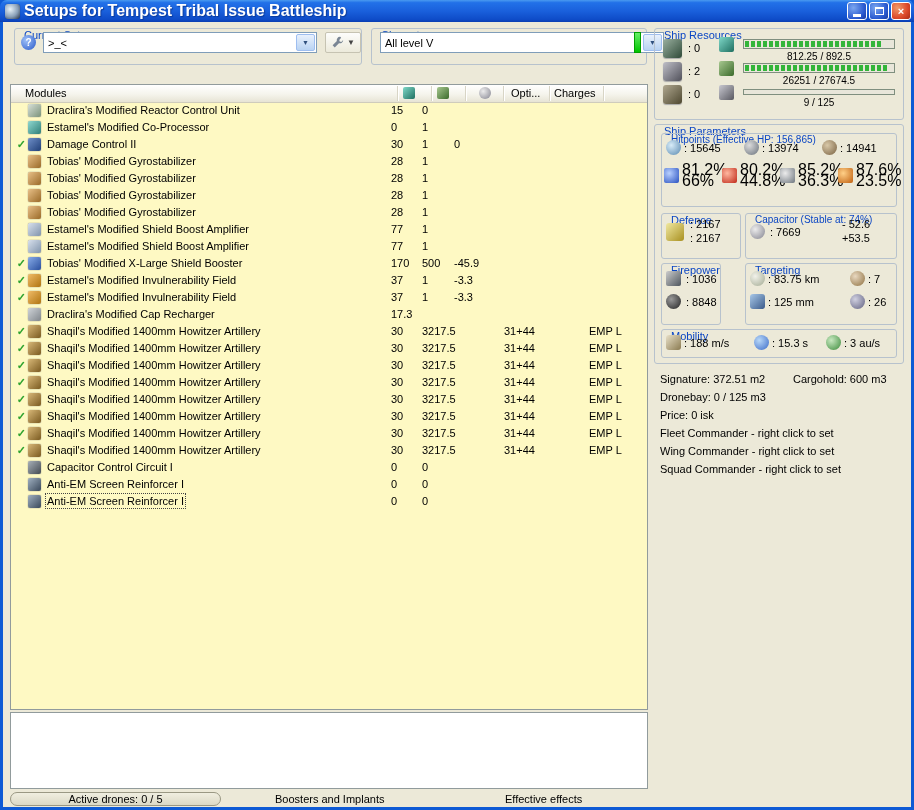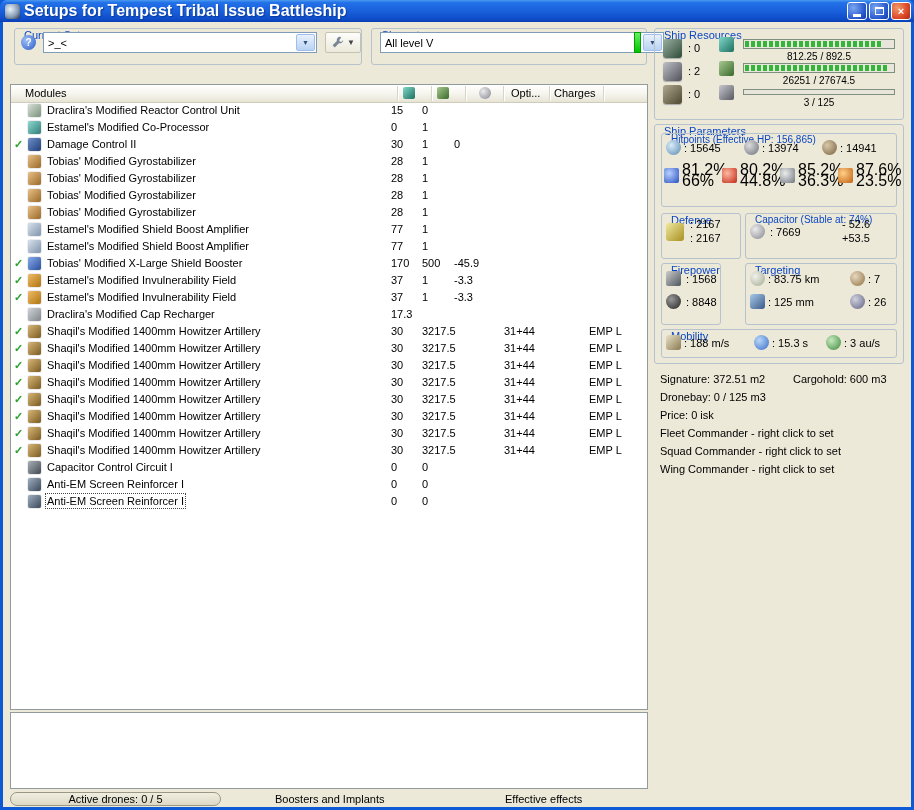--- a/index.html
+++ b/index.html
@@ -24,21 +24,21 @@
 
   .help{width:15px;height:15px;border-radius:50%;text-align:center;line-height:15px;font-size:10px;font-weight:bold;color:#fff;
     background:radial-gradient(circle at 35% 35%,#9ec0f8,#2858c8);}
   .combo{background:#fff;border:1px solid #7f9db9;display:flex;align-items:center;box-sizing:border-box;}
   .combo .txt{flex:1;padding:0 4px;white-space:nowrap;overflow:hidden;}
   .combo .btn{width:17px;align-self:stretch;margin:1px;background:linear-gradient(#e9f1fc,#b9d3f3);border:1px solid #9ebef0;border-radius:2px;
     display:flex;align-items:center;justify-content:center;font-size:7px;color:#30507e;}
   .toolbtn{display:flex;align-items:center;justify-content:center;gap:3px;border:1px solid #c6c3b2;border-radius:2px;background:linear-gradient(#fdfdfb,#eceadb);box-sizing:border-box;font-size:8px;color:#444;}
   .charok{background:linear-gradient(180deg,#66f066,#00c400);border:1px solid #00a000;box-sizing:border-box;}
 
-  .modlist{position:absolute;background:#ffffff;border:1px solid #919b9c;box-sizing:border-box;}
+  .modlist{position:absolute;background:#fef9c3;border:1px solid #919b9c;box-sizing:border-box;text-align:right;}
   .modhdr{position:absolute;left:0;top:0;right:0;height:17px;background:linear-gradient(180deg,#ffffff,#f5f4ec 55%,#e7e4d5);border-bottom:1px solid #cfccbc;}
   .modhdr span{position:absolute;top:2px;}
   .hsep{position:absolute;top:1px;bottom:1px;width:1px;background:#d8d5c6;box-shadow:1px 0 0 #fff;}
   .hico{position:absolute;top:2px;width:12px;height:12px;border-radius:2px;}
   .mrows{position:absolute;left:0;top:17px;right:0;bottom:0;overflow:hidden;}
   .mrow{height:17px;position:relative;}
   .mrow span{position:absolute;top:2px;white-space:nowrap;}
   .mcheck{left:3px;top:1px;width:12px;color:#2fa32f;font-weight:bold;}
   .micon{left:17px;top:2px;width:13px;height:13px;border-radius:2px;box-shadow:0 0 1px #445;}
   .mname{left:36px;}
@@ -426,21 +426,21 @@
       <span class="ico i-pg" style="left:64px;top:32px;"></span>
       <div class="segbar" style="left:88px;top:34px;width:152px;">
         <div class="fill" style="width: 95%;"></div>
       </div>
       <div class="bartxt" style="left:88px;top:46px;width:152px;">26251 / 27674.5</div>
 
       <span class="ico i-drone" style="left:64px;top:56px;"></span>
       <div class="segbar" style="left:88px;top:60px;width:152px;height:6px;">
         <div class="fill" style="width: 0%;"></div>
       </div>
-      <div class="bartxt" style="left:88px;top:68px;width:152px;">3 / 125</div>
+      <div class="bartxt" style="left:88px;top:68px;width:152px;">9 / 125</div>
     </fieldset>
 
     <fieldset style="left:651px;top:102px;width:250px;height:240px;">
       <legend>Ship Parameters</legend>
 
       <fieldset style="left:6px;top:8px;width:236px;height:74px;">
         <legend style="font-size:10px;">Hitpoints (Effective HP: 156,865)</legend>
         <span class="ico i-shield" style="left:4px;top:6px;"></span>
         <span class="pval" style="left:22px;top:8px;">: 15645</span>
         <span class="ico i-armor" style="left:82px;top:6px;"></span>
@@ -490,21 +490,21 @@
         <legend style="font-size:10px;">Capacitor (Stable at: 74%)</legend>
         <span class="ico i-capac" style="left:4px;top:10px;"></span>
         <span class="pval" style="left:24px;top:12px;">: 7669</span>
         <span class="pval" style="left:96px;top:4px;">- 52.6</span>
         <span class="pval" style="left:96px;top:18px;">+53.5</span>
       </fieldset>
 
       <fieldset style="left:6px;top:138px;width:60px;height:62px;">
         <legend>Firepower</legend>
         <span class="ico i-dps" style="left:4px;top:7px;"></span>
-        <span class="pval" style="left:24px;top:9px;">: 1568</span>
+        <span class="pval" style="left:24px;top:9px;">: 1036</span>
         <span class="ico i-volley" style="left:4px;top:30px;"></span>
         <span class="pval" style="left:24px;top:32px;">: 8848</span>
       </fieldset>
 
       <fieldset style="left:90px;top:138px;width:152px;height:62px;">
         <legend>Targeting</legend>
         <span class="ico i-range" style="left:4px;top:7px;"></span>
         <span class="pval" style="left:22px;top:9px;">: 83.75 km</span>
         <span class="ico i-maxtgt" style="left:104px;top:7px;"></span>
         <span class="pval" style="left:122px;top:9px;">: 7</span>
@@ -526,18 +526,18 @@
     </fieldset>
 
     <div class="infoblock" style="left:657px;top:348px;width:244px;">
       <div class="infoline">
         <span>Signature: 372.51 m2</span>
         <span class="cargo">Cargohold: 600 m3</span>
       </div>
       <div class="infoline">Dronebay: 0 / 125 m3</div>
       <div class="infoline">Price: 0 isk</div>
       <div class="infoline">Fleet Commander - right click to set</div>
+      <div class="infoline">Wing Commander - right click to set</div>
       <div class="infoline">Squad Commander - right click to set</div>
-      <div class="infoline">Wing Commander - right click to set</div>
     </div>
 
   </div>
 </div>
 
 </body></html>

